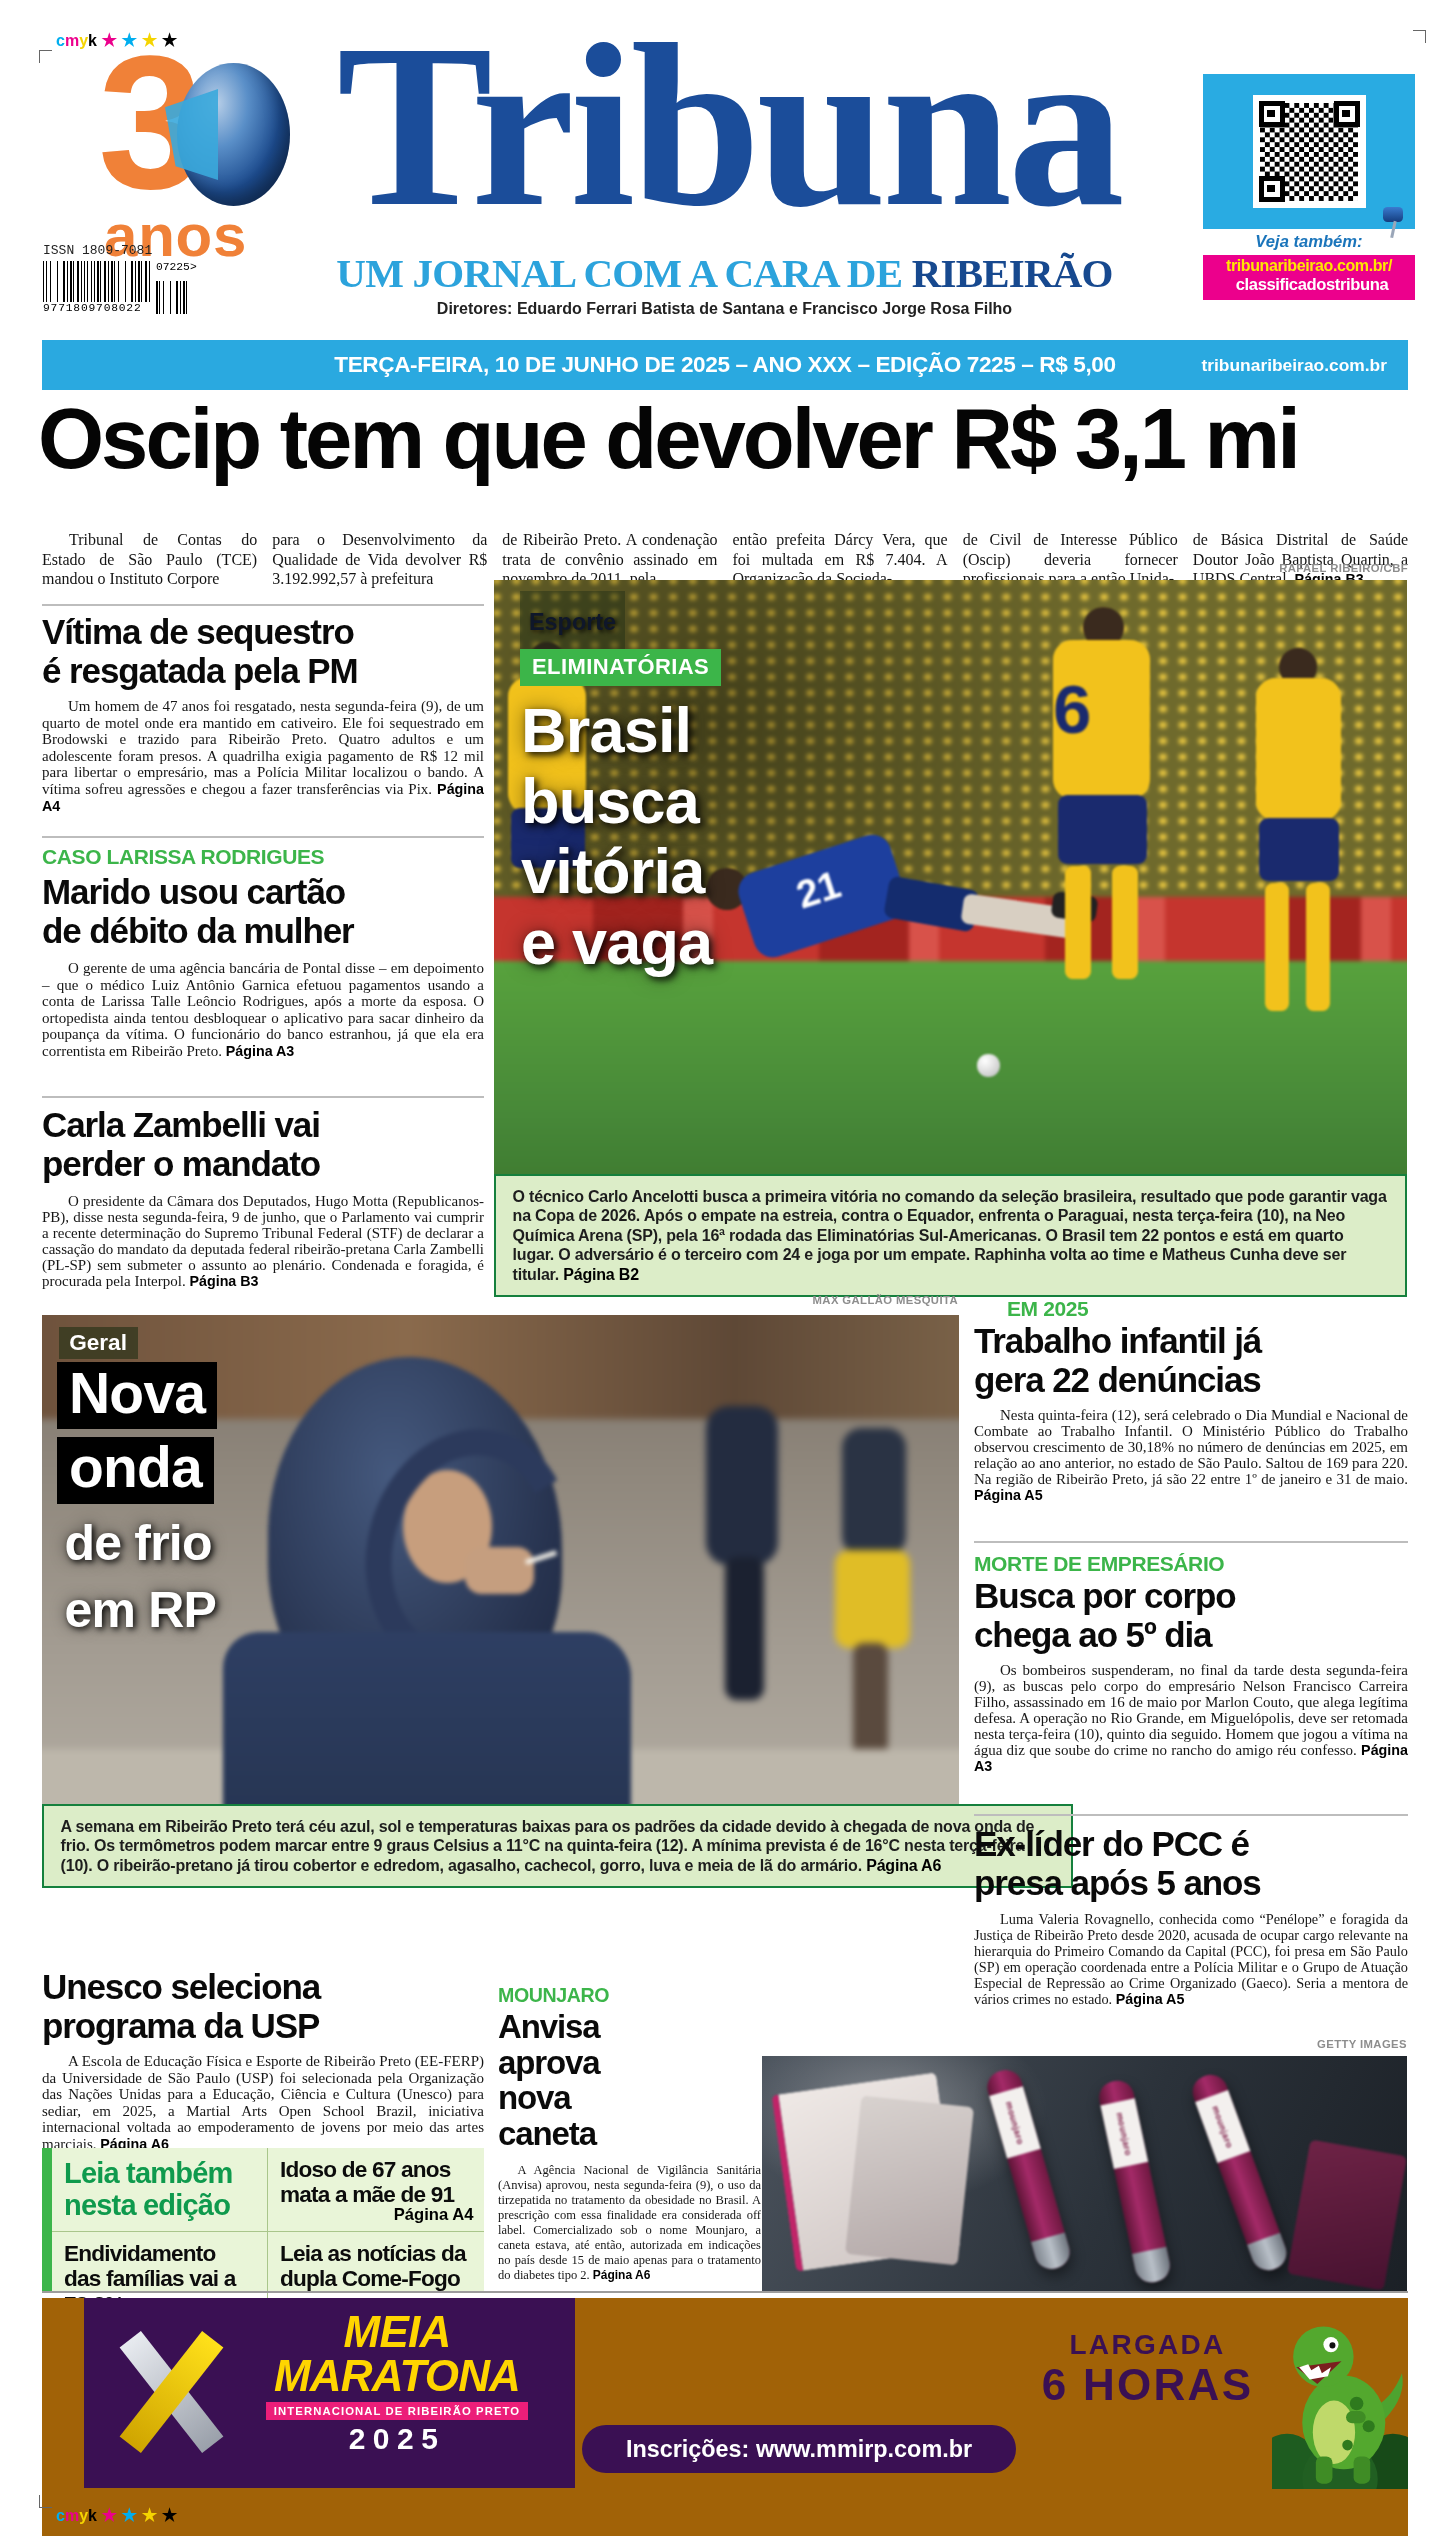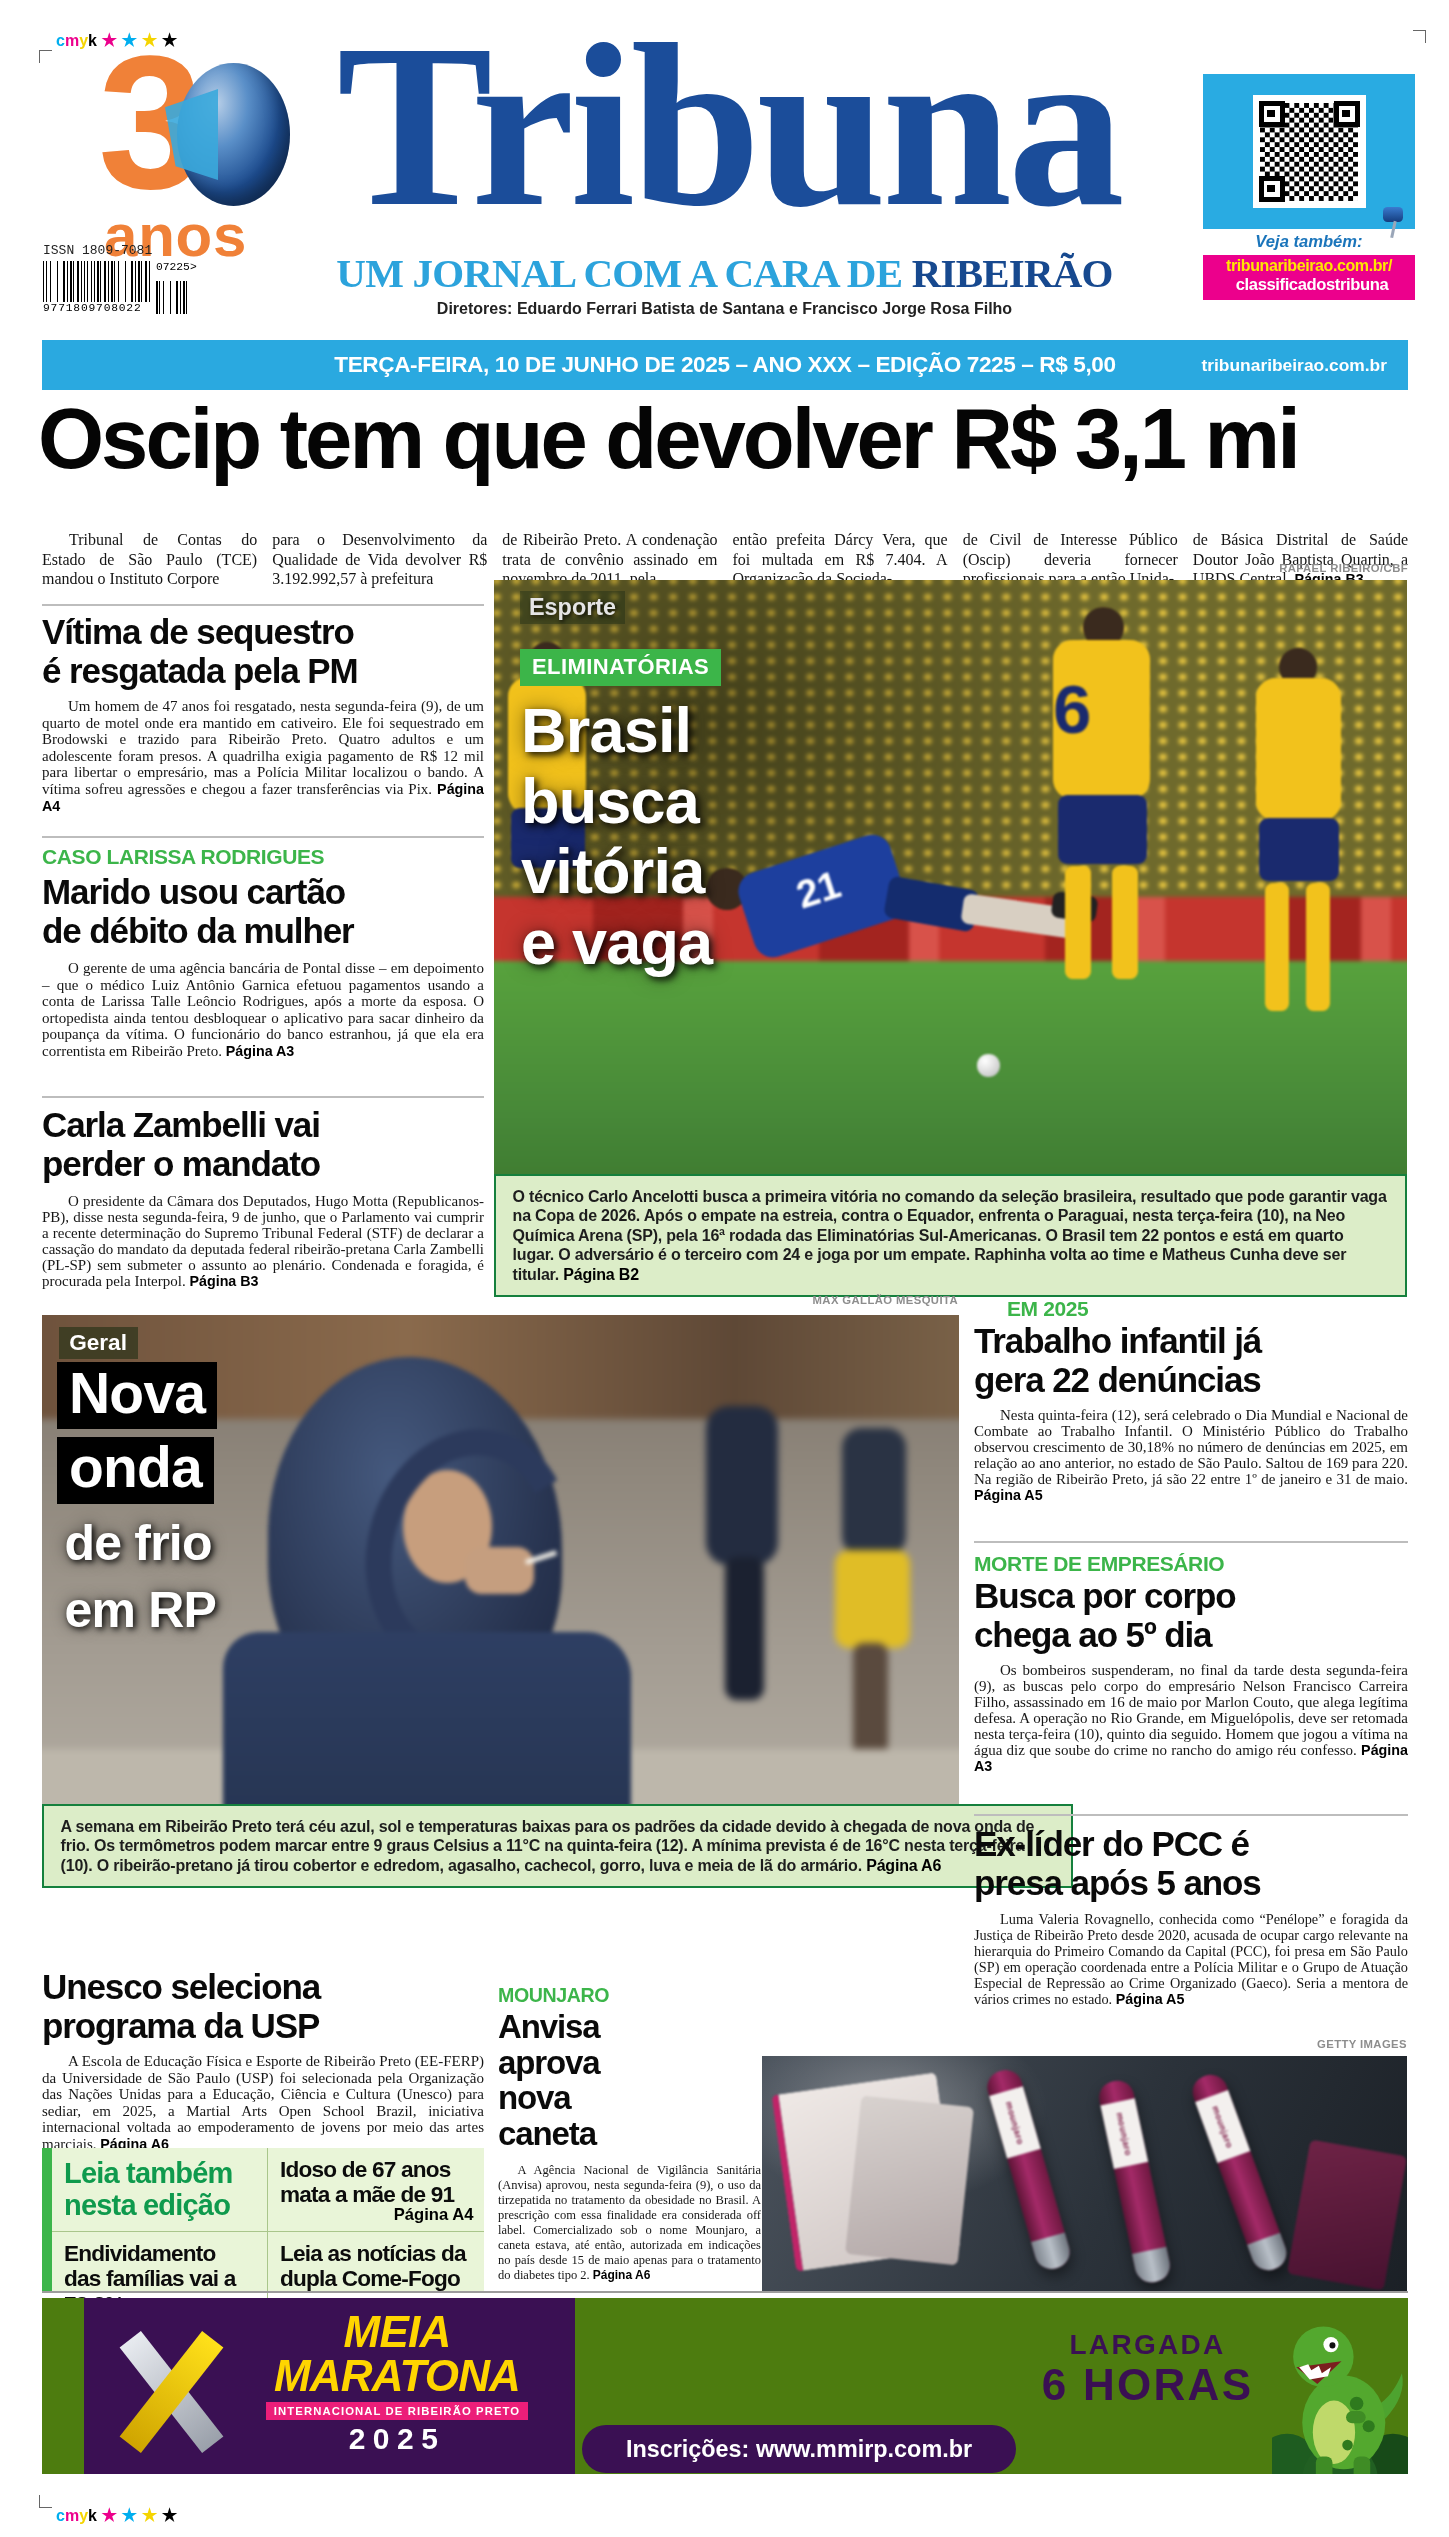--- a/index.html
+++ b/index.html
@@ -77,21 +77,21 @@
      background:repeating-linear-gradient(90deg,#c5352e 0 106px,#a3241f 106px 196px,#d8524a 196px 226px);}
   .sp-grass{position:absolute;left:-7.5px;right:-7.5px;top:381px;bottom:-7.5px;
      background:linear-gradient(180deg,#58a23d,#478838 70%,#3f7c31);}
   .player{position:absolute;}
   .torso{position:absolute;border-radius:19.6px;}
   .headc{position:absolute;border-radius:50%;background:#3a2a1e;}
   .shorts{position:absolute;border-radius:9px;background:#1a2a6e;}
   .limb{position:absolute;border-radius:7.5px;}
   .jersey-num{position:absolute;font-weight:800;color:#1a2a6e;text-align:center;width:100%;}
   .ball{position:absolute;width:22.6px;height:22.6px;border-radius:50%;background:radial-gradient(circle at 35% 30%,#fff,#cfcfcf 70%,#9a9a9a);}
-  .sp-label{position:absolute;left:26px;top:10.6px;color:#e5e5e5;font-weight:700;font-size:23.4px;text-shadow:1.5px 1.5px 4.5px rgba(0,0,0,.9);background:rgba(15,35,18,.35);padding:3px 9px;}
+  .sp-label{position:absolute;left:26px;top:10.6px;color:#0f172a;font-weight:700;font-size:23.4px;text-shadow:1.5px 1.5px 4.5px rgba(0,0,0,.9);background:rgba(15,35,18,.35);padding:18px 9px;}
   .sp-kick{position:absolute;left:26px;top:69px;background:#3cb549;color:#fff;font-weight:700;font-size:22px;padding:5.3px 12px;letter-spacing:0.4px;}
   .sp-heads{position:absolute;left:27px;top:115px;}
   .sp-line{font-weight:800;font-size:63px;line-height:1.12;color:#fff;letter-spacing:-0.8px;text-shadow:3px 3px 7.5px rgba(0,0,0,.9),0 0 19.6px rgba(0,0,0,.5);}
   .capbox{position:absolute;background:#dcedc8;border:2.3px solid #15803d;padding:10.6px 16.6px;font-size:16px;line-height:19.6px;color:#1d1d1d;font-weight:600;letter-spacing:-0.2px;text-align:left;}
   
   .w-base{position:absolute;inset:-9px;background:linear-gradient(180deg,#7a7168 0%,#8f877c 30%,#a39c92 62%,#b7b1a6 100%);}
   .w-top{position:absolute;left:-9px;right:-9px;top:-9px;height:113px;background:linear-gradient(90deg,#6e523c,#8a6a4c 40%,#5e4836 75%,#7a6248);}
   .w-ped1-t{position:absolute;left:664px;top:91px;width:72px;height:159px;border-radius:22.6px;background:#232c40;}
   .w-ped1-l{position:absolute;left:683px;top:242px;width:39px;height:143px;background:#1b2130;border-radius:12px;}
   .w-ped2-t{position:absolute;left:800px;top:113px;width:64px;height:128px;border-radius:19.6px;background:#2a3344;}
@@ -120,21 +120,21 @@
   
   .leiabox{position:absolute;background:#e9f5d8;border-left:10.6px solid #3cb54a;box-sizing:border-box;}
   .leiagrid{display:grid;grid-template-columns:1fr 1fr;height:100%;}
   .leiacell{padding:9px 12px;position:relative;}
   .leiacell.br{border-right:1.5px solid #a9c68b;}
   .leiacell.bb{border-bottom:1.5px solid #a9c68b;}
   .leiatitle{color:#0f9a4d;font-weight:800;font-size:29px;line-height:1.12;letter-spacing:-0.8px;}
   .leiaitem{font-weight:800;font-size:22.6px;line-height:1.12;letter-spacing:-0.8px;color:#0c0c0c;}
   .leiapg{position:absolute;right:10.6px;bottom:6px;font-weight:700;font-size:16.6px;color:#000;}
   
-  .banner{left:42px;top:2298px;width:1366px;height:176px;background:#4d7c0f;overflow:hidden;}
+  .banner{left:42px;top:2298px;width:1366px;height:238px;background:#a16207;overflow:hidden;}
   .bn-purple{position:absolute;left:42px;top:0;width:491px;height:190px;background:#3a1053;}
   .bn-x{position:absolute;left:66px;top:27px;width:128px;height:136px;}
   .bn-x .b1{position:absolute;left:50px;top:0;width:27px;height:134px;background:linear-gradient(#ffe11a,#cfa400);transform:rotate(38deg);}
   .bn-x .b2{position:absolute;left:50px;top:0;width:27px;height:134px;background:linear-gradient(#e8ebf0,#9aa0aa);transform:rotate(-38deg);}
   .bn-logo{position:absolute;left:204px;top:12px;width:302px;text-align:center;}
   .bn-l1,.bn-l2{font-style:italic;font-weight:900;font-size:44px;line-height:1.0;color:#ffd500;letter-spacing:-0.8px;}
   .bn-sub{display:inline-block;background:#ec1e79;color:#fff;font-weight:700;font-size:11.3px;letter-spacing:1.1px;padding:3px 7.5px;margin-top:4px;}
   .bn-year{color:#fff;font-weight:800;font-size:30px;letter-spacing:7.5px;margin-top:1.5px;}
   .bn-date{position:absolute;left:536px;top:21px;width:438px;text-align:center;color:#3a1053;font-weight:900;font-size:71px;letter-spacing:1.5px;}
   .bn-pill{position:absolute;left:540px;top:127px;width:434px;height:48px;border-radius:24px;background:#3a1053;color:#fff;

